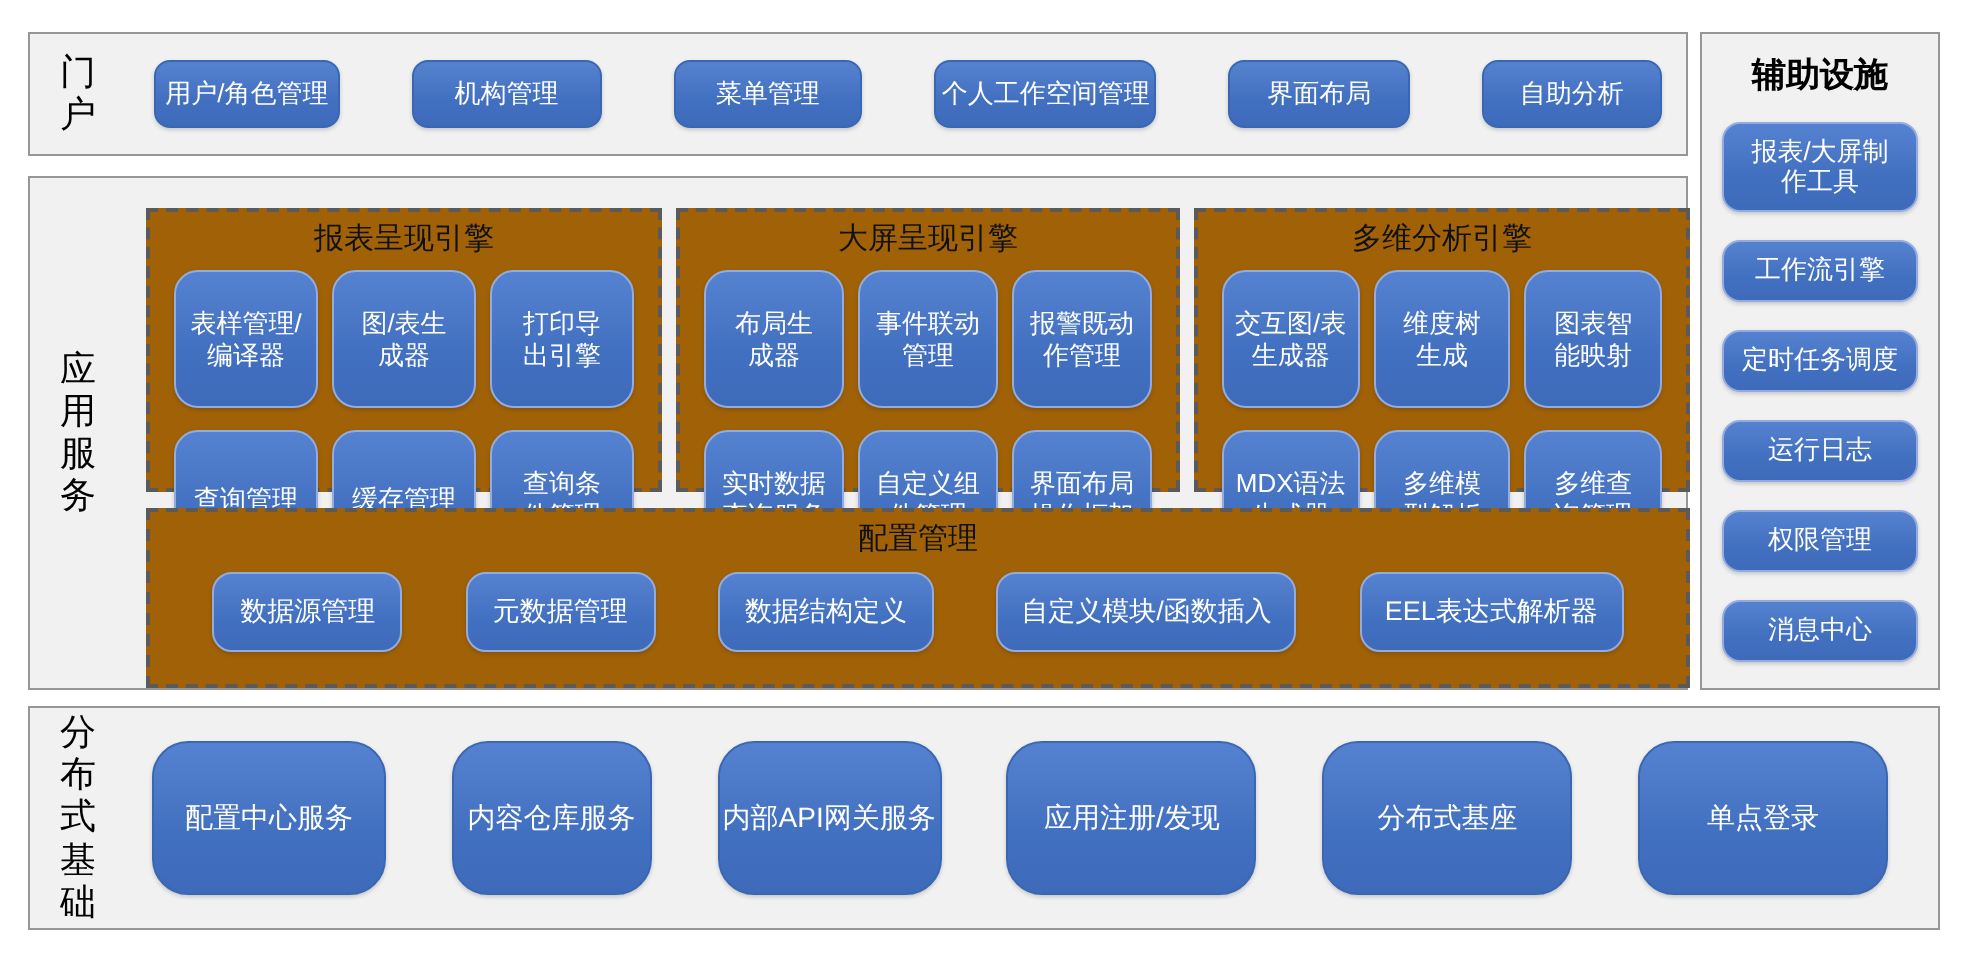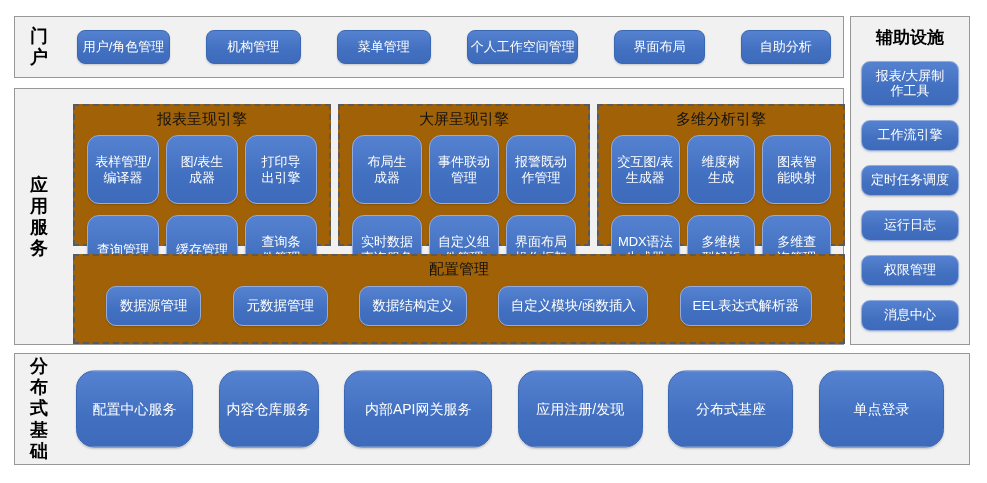--- a/index.html
+++ b/index.html
@@ -5,21 +5,21 @@
   html,body { margin:0; padding:0; background:#ffffff; font-family:"Liberation Sans","DejaVu Sans",sans-serif; }
   .canvas { position:relative; width:987px; height:483px; background:#ffffff; overflow:hidden; }
 
   .sec { position:absolute; background:#f1f1f1; border:1px solid #979797; box-sizing:border-box; }
   #sec-portal { left:14px; top:16px;  width:830px; height:62px; }
   #sec-app    { left:14px; top:88px;  width:830px; height:257px; }
   #sec-aux    { left:850px; top:16px; width:120px; height:329px; }
   #sec-dist   { left:14px; top:353px; width:956px; height:112px; }
 
   .vlabel { position:absolute; left:11px; top:50%; transform:translateY(-50%);
-            width:26px; text-align:center; font-size:18px; font-weight:700;
+            width:26px; text-align:center; font-size:18px; font-weight:400;
             color:#000; line-height:1.18; word-break:break-all; }
 
   .btn { box-sizing:border-box; display:flex; align-items:center; justify-content:center;
          text-align:center; color:#ffffff; cursor:default;
          background:linear-gradient(180deg,#5582d0 0%,#4270c0 60%,#3e6aba 100%);
          border:1px solid #3a67b2; white-space:pre-line;
          box-shadow:0 1px 2px rgba(0,0,0,0.18); }
 
   
   .portal-row { position:absolute; left:62px; right:12px; top:50%; transform:translateY(-50%);
@@ -151,20 +151,20 @@
       <div class="btn">权限管理</div>
       <div class="btn">消息中心</div>
     </div>
   </section>
 
   <section class="sec" id="sec-dist">
     <div class="vlabel">分布式基础</div>
     <div class="dist-row">
       <div class="btn" style="width:117px">配置中心服务</div>
       <div class="btn" style="width:100px">内容仓库服务</div>
-      <div class="btn" style="width:148px">内部API网关服务</div>
+      <div class="btn" style="width:112px">内部API网关服务</div>
       <div class="btn" style="width:125px">应用注册/发现</div>
       <div class="btn" style="width:125px">分布式基座</div>
       <div class="btn" style="width:125px">单点登录</div>
     </div>
   </section>
 
 </div>
 
 </body></html>

